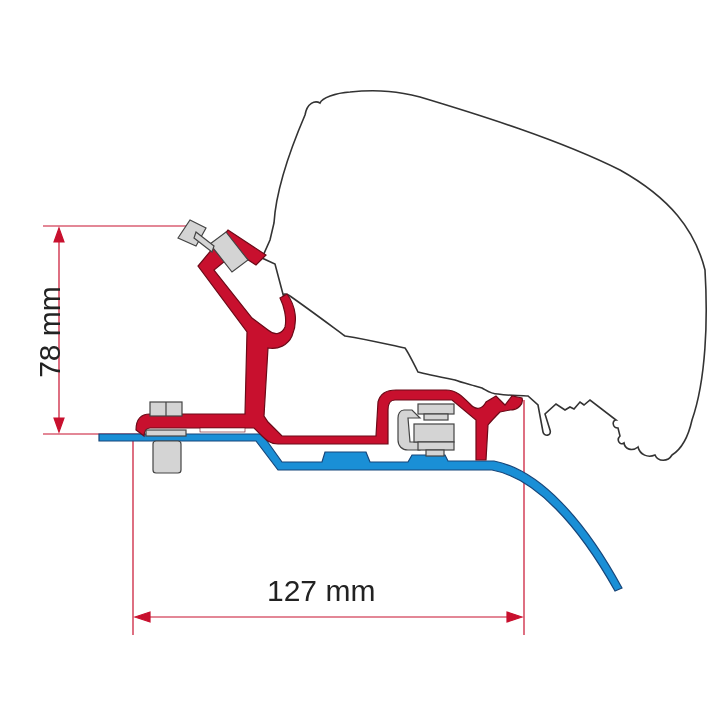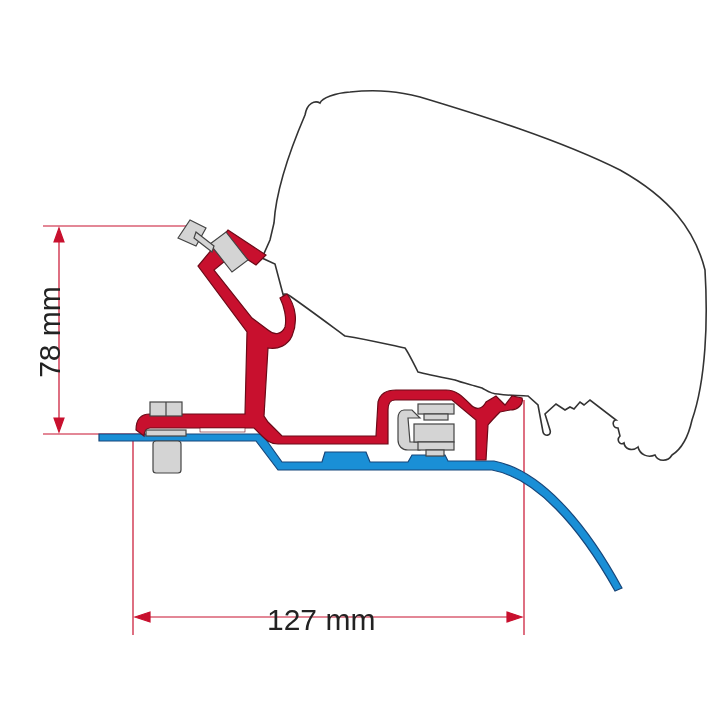--- a/index.html
+++ b/index.html
@@ -1,20 +1,20 @@
 <!DOCTYPE html>
 <html><head>
   <meta charset="utf-8">
   <style>
     html, body { margin: 0; padding: 0; background: #ffffff; }
     body { width: 721px; height: 721px; overflow: hidden; font-family: "Liberation Sans", sans-serif; }
     .stage { position: relative; width: 721px; height: 721px; }
     svg { position: absolute; left: 0; top: 0; }
     .dim-label { position: absolute; color: #222; font-family: "Liberation Sans", sans-serif; font-size: 30px; white-space: nowrap; }
-    .dim-h { left: 267px; top: 574px; margin-top: 29px; }
+    .dim-h { left: 267px; top: 574px; }
     .dim-v { left: 50px; top: 332px; transform: translate(-50%, -50%) rotate(-90deg); transform-origin: center; }
   </style>
 </head>
 <body>
 
 <div class="stage">
   <svg width="721" height="721" viewBox="0 0 721 721">
 
     <path d="M274,223 C276,190 290,150 305,115 C307,103 315,100 320,103 C322,98 335,93 350,92 C380,89 400,92 420,97 C480,115 560,140 620,170 C670,198 695,230 705,270 C708,320 706,380 692,420 C688,438 680,450 672,455 C668,462 658,462 655,455 C648,458 640,455 638,447 C632,452 625,449 624,443 C620,446 616,440 620,436 L618,428 C612,428 612,420 616,420 L590,400 L584,405 L580,402 L574,409 L570,407 L565,410 L556,404 L545,414 L550,430 C552,436 544,437 543,432 L538,405 L528,396 C520,395 510,396 498,394 C490,394 486,390 482,388 L475,386 C468,384 460,382 455,380 C440,377 425,374 418,372 C412,360 408,352 405,348 C390,345 370,340 345,336 C330,325 310,310 290,296 C286,293 282,293 284,298 L275,264 L262,258 L270,240 Z" fill="#ffffff" stroke="#333333" stroke-width="1.6"></path>
 

